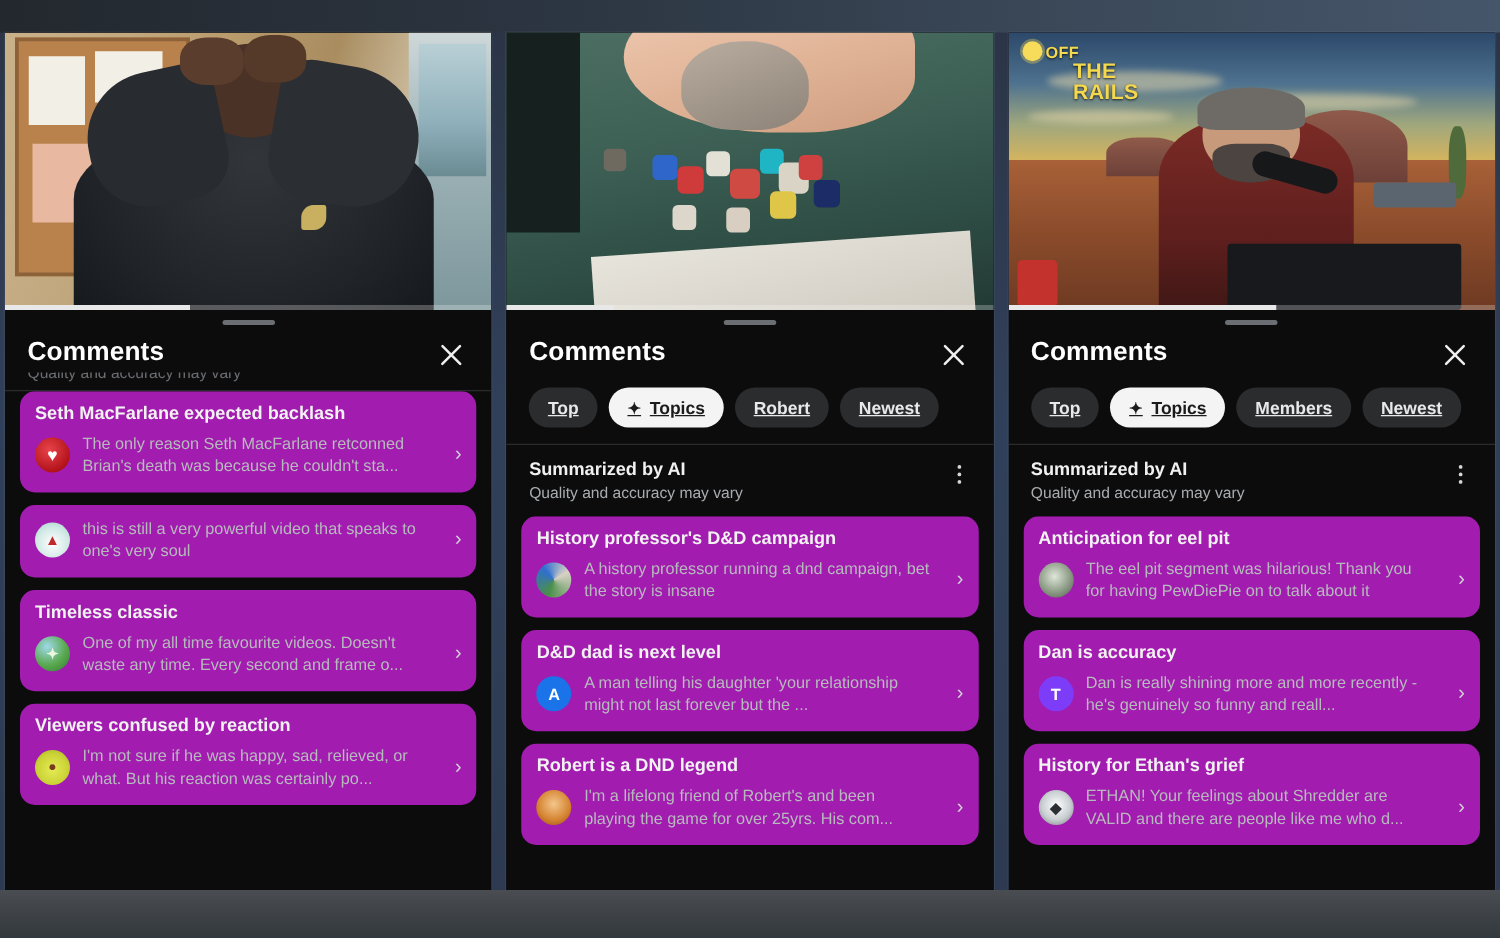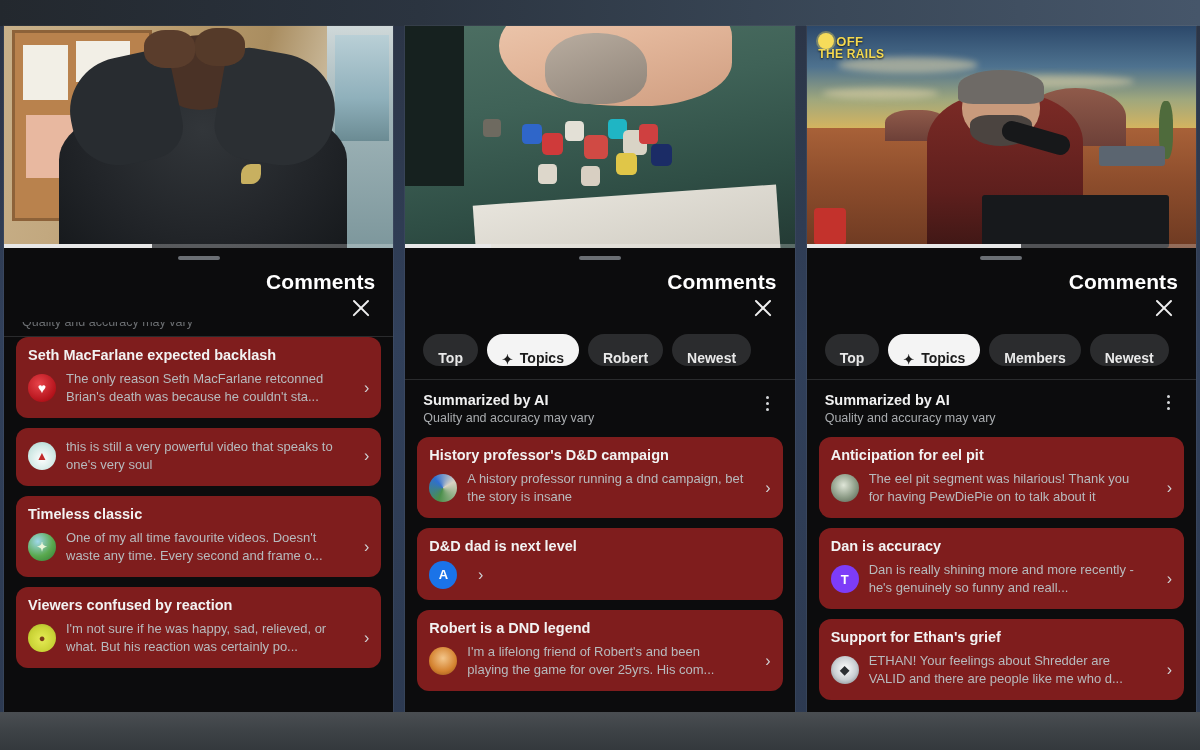--- a/index.html
+++ b/index.html
@@ -94,76 +94,75 @@
   .v3-mic { position:absolute; left:50%; top:46%; width:18%; height:9%; background:#17181a; border-radius:20px; transform:rotate(16deg); }
   .v3-laptop { position:absolute; left:45%; bottom:0; width:48%; height:24%; background:#17191c; border-radius:3px; }
   .v3-train { position:absolute; right:8%; top:54%; width:17%; height:9%; background:#5b6570; border-radius:3px; }
   .v3-redcup { position:absolute; left:2%; bottom:2%; width:8%; height:16%; background:#c3322c; border-radius:4px 4px 2px 2px; }
   .v3-logo {
     position:absolute; left:3%; top:4%; width:28%;
     color:#f4d84f; font-weight:bold; line-height:1.02;
     text-shadow:0 1px 2px rgba(0,0,0,.8); letter-spacing:.3px;
   }
   .v3-logo .l1 { font-size:13px; }
-  .v3-logo .l2 { font-size:12px; }
+  .v3-logo .l2 { font-size:17px;margin-left:40px; }
   .v3-sun {
     position:absolute; left:0; top:-2px; width:16px; height:16px;
     background:#f6dc5a; border-radius:50%;
     box-shadow:0 0 0 2px rgba(246,220,90,.35);
   }
 
   
   .sheet {
     position:relative; flex:1 1 auto; min-height:0;
     background:#0c0c0d; display:flex; flex-direction:column;
   }
   .grabber {
     width:42px; height:4px; border-radius:3px; background:#6b6f74;
     margin:8px auto 0;
   }
   .sheet-head {
-    display:flex; align-items:flex-end; justify-content:space-between;
+    display:flex; align-items:flex-start; justify-content:space-between;
     padding:10px 18px 0 18px;
-    flex-direction:column;
   }
   .sheet-title { font-size:21px; font-weight:bold; color:#fff; letter-spacing:.1px; }
   .close-btn {
     width:28px; height:28px; position:relative; cursor:pointer; flex:0 0 28px;
   }
   .close-btn::before, .close-btn::after {
     content:""; position:absolute; left:3px; top:13px; width:22px; height:2.2px;
     background:#efefef; border-radius:2px;
   }
   .close-btn::before { transform:rotate(45deg); }
   .close-btn::after  { transform:rotate(-45deg); }
 
   .chips { display:flex; gap:9px; padding:12px 18px 13px 18px; }
   .chip {
     height:32px; padding:0 15px; border-radius:16px; display:flex;
-    align-items:flex-end; gap:7px; font-size:14px; font-weight:bold;
-    background:#2b2c2e; color:#e9e9e9; cursor:pointer; white-space:nowrap;
+    align-items:center; gap:7px; font-size:14px; font-weight:bold;
+    background:#2b2c2e; color:#e9e9e9; cursor:pointer; white-space:nowrap;text-decoration:underline;
   }
   .chip.active { background:#f4f4f4; color:#1b1b1b; }
   .spark { font-size:13px; line-height:1; }
 
   .divider { height:1px; background:#2a2b2d; }
 
   .ai-row {
     display:flex; align-items:flex-start; justify-content:space-between;
     padding:12px 18px 12px 18px;
   }
   .ai-title { font-size:14.5px; font-weight:bold; color:#f1f1f1; }
   .ai-sub { font-size:12.5px; color:#a9acaf; margin-top:3px; }
   .kebab { width:18px; height:22px; display:flex; flex-direction:column;
            align-items:center; justify-content:center; gap:3px; cursor:pointer; flex:0 0 18px; }
   .kebab i { width:3px; height:3px; border-radius:50%; background:#d5d7d9; display:block; }
 
   .list { padding:0 12px 10px 12px; overflow:hidden; flex:1 1 auto; }
   .card {
-    background:#7f1d1d; border-radius:12px; padding:10px 12px 11px 12px;
+    background:#a21caf; border-radius:12px; padding:10px 12px 11px 12px;
     margin-bottom:10px; cursor:pointer;
   }
   .card-title {
     font-size:14.5px; font-weight:bold; color:#f2f2f2; margin-bottom:7px;
     white-space:nowrap; overflow:hidden; text-overflow:ellipsis;
   }
   .card-body { display:flex; align-items:center; gap:10px; }
   .avatar { width:28px; height:28px; border-radius:50%; flex:0 0 28px;
             display:flex; align-items:center; justify-content:center;
             font-size:13px; font-weight:bold; color:#fff; overflow:hidden; }
@@ -332,20 +331,21 @@
               <div class="chev">›</div>
             </div>
           </div>
 
           <div class="card">
             <div class="card-title">D&amp;D dad is next level</div>
             <div class="card-body">
               <div class="avatar" style="background:#1a73e8">
                 <span>A</span>
               </div>
+              <div class="snippet">A man telling his daughter 'your relationship might not last forever but the ...</div>
               <div class="chev">›</div>
             </div>
           </div>
 
           <div class="card">
             <div class="card-title">Robert is a DND legend</div>
             <div class="card-body">
               <div class="avatar" style="background:radial-gradient(circle at 50% 40%,#f3c68b 0%,#d4822f 60%,#8d4c18 100%)"></div>
               <div class="snippet">I'm a lifelong friend of Robert's and been playing the game for over 25yrs. His com...</div>
               <div class="chev">›</div>
@@ -435,21 +435,21 @@
             <div class="card-body">
               <div class="avatar" style="background:#7d3cf8">
                 <span>T</span>
               </div>
               <div class="snippet">Dan is really shining more and more recently - he's genuinely so funny and reall...</div>
               <div class="chev">›</div>
             </div>
           </div>
 
           <div class="card">
-            <div class="card-title">Support for Ethan's grief</div>
+            <div class="card-title">History for Ethan's grief</div>
             <div class="card-body">
               <div class="avatar" style="background:radial-gradient(circle at 50% 45%,#ffffff 0%,#c9ced2 55%,#6d7479 100%)">
                 <span style="font-size:12px;color:#2b2f33">◆</span>
               </div>
               <div class="snippet">ETHAN! Your feelings about Shredder are VALID and there are people like me who d...</div>
               <div class="chev">›</div>
             </div>
           </div>
         </div>
       </div>

